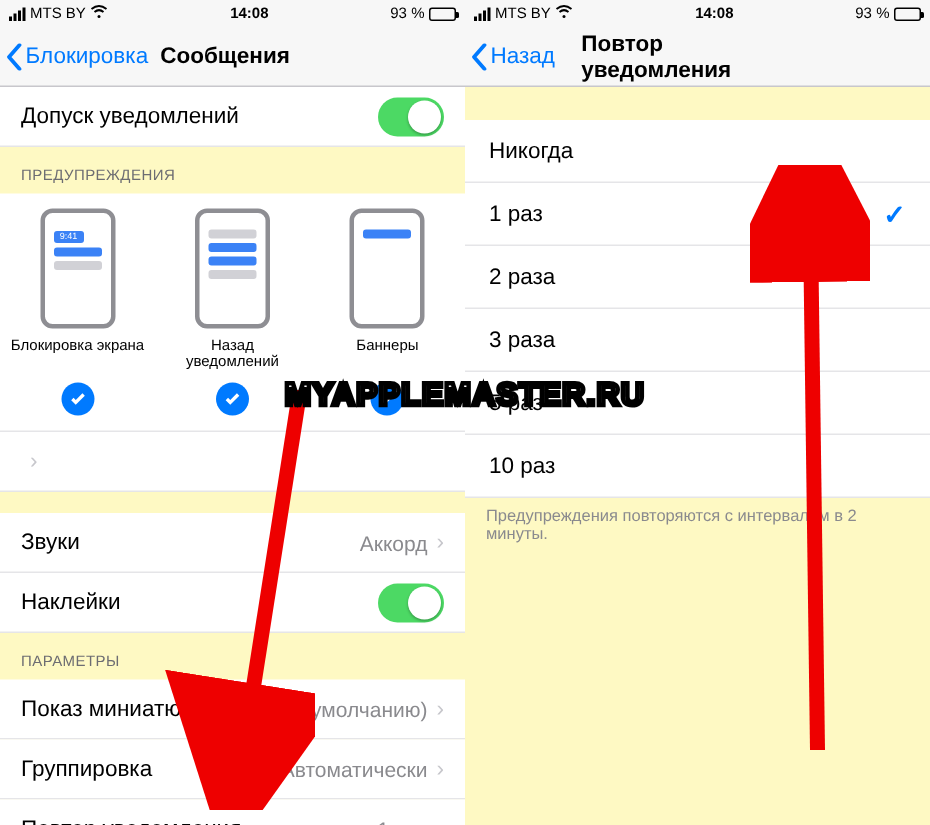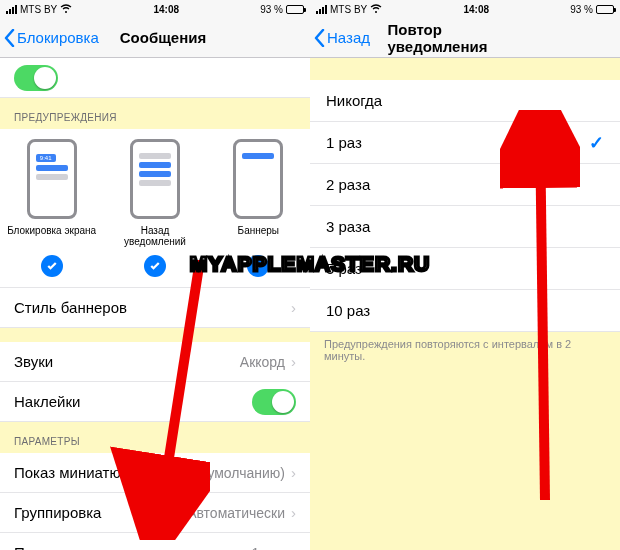--- a/index.html
+++ b/index.html
@@ -10,21 +10,21 @@
   .sb-left, .sb-right { display: flex; align-items: center; gap: 3px; }
   .signal { display: flex; gap: 1px; align-items: flex-end; }
   .signal span { width: 2px; background: #000; display: inline-block; }
   .signal span:nth-child(1){height:3px}.signal span:nth-child(2){height:5px}.signal span:nth-child(3){height:7px}.signal span:nth-child(4){height:9px}
   .battery { width: 18px; height: 9px; border: 1px solid #000; border-radius: 2px; position: relative; }
   .battery:after { content:''; position:absolute; right:-3px; top:2px; width:2px; height:4px; background:#000; border-radius:0 1px 1px 0;}
   .battery .fill { background:#000; height:100%; width:93%; }
   .navbar { height: 40px; background: #f7f7f7; border-bottom: 1px solid #c8c7cc; display: flex; align-items: center; position: relative; }
   .back { color: #007aff; display: flex; align-items: center; font-size: 15px; padding-left: 4px; cursor: pointer; gap: 2px; }
   .nav-title { position: absolute; left: 50%; transform: translateX(-50%); font-weight: 600; font-size: 15px; color: #000; }
-  .nav-title.left-title { position:static; transform:none; margin-left:21px; }
+  .nav-title.left-title { position:static; transform:none; margin-left:8px; }
   .content { flex: 1; overflow: hidden; }
   .cell { background: #fff; min-height: 40px; display: flex; align-items: center; padding: 0 14px; border-bottom: 1px solid #e5e5e8; font-size: 15px; color: #000; }
   .cell .label { flex: 1; }
   .cell .value { color: #8a8a8e; font-size: 14px; }
   .chev { color:#c7c7cc; margin-left:6px; }
   .sect-header { font-size: 10px; color: #6d6d72; padding: 14px 14px 6px; text-transform: uppercase; letter-spacing: .3px; }
   .sect-footer { font-size: 11px; color: #8a8a8e; padding: 6px 14px; }
   .toggle { width: 44px; height: 26px; border-radius: 13px; position: relative; }
   .toggle.on { background: #4cd964; }
   .toggle .knob { width: 22px; height: 22px; background: #fff; border-radius: 50%; position: absolute; top: 2px; right: 2px; box-shadow: 0 1px 2px rgba(0,0,0,.3); }
@@ -77,20 +77,21 @@
       <div class="back">
         <svg width="11" height="18" viewBox="0 0 11 18">
             <path d="M9 1 L2 9 L9 17" stroke="#007aff" stroke-width="2.5" fill="none" stroke-linecap="round" stroke-linejoin="round"></path>
           </svg>
         <span>Блокировка</span>
       </div>
       <div class="nav-title left-title">Сообщения</div>
     </div>
     <div class="content">
       <div class="cell">
+        <span class="label">Допуск уведомлений</span>
         <span class="toggle on">
             <span class="knob"></span>
           </span>
       </div>
       <div class="sect-header">ПРЕДУПРЕЖДЕНИЯ</div>
       <div class="alert-styles">
         <div class="alert-row">
           <div class="alert-opt">
             <div class="mockphone">
                 <div class="bar sm">9:41</div>
@@ -127,21 +128,20 @@
               </svg>
             </span>
           <span class="check">
               <svg viewBox="0 0 16 16">
                 <path d="M3 8l3 3 7-7"></path>
               </svg>
             </span>
         </div>
       </div>
       <div class="cell">
-        <span class="label">Стиль баннеров</span>
         <span class="chev">›</span>
       </div>
       <div style="height:14px"></div>
       <div class="cell">
         <span class="label">Звуки</span>
         <span class="value">Аккорд</span>
         <span class="chev">›</span>
       </div>
       <div class="cell">
         <span class="label">Наклейки</span>

